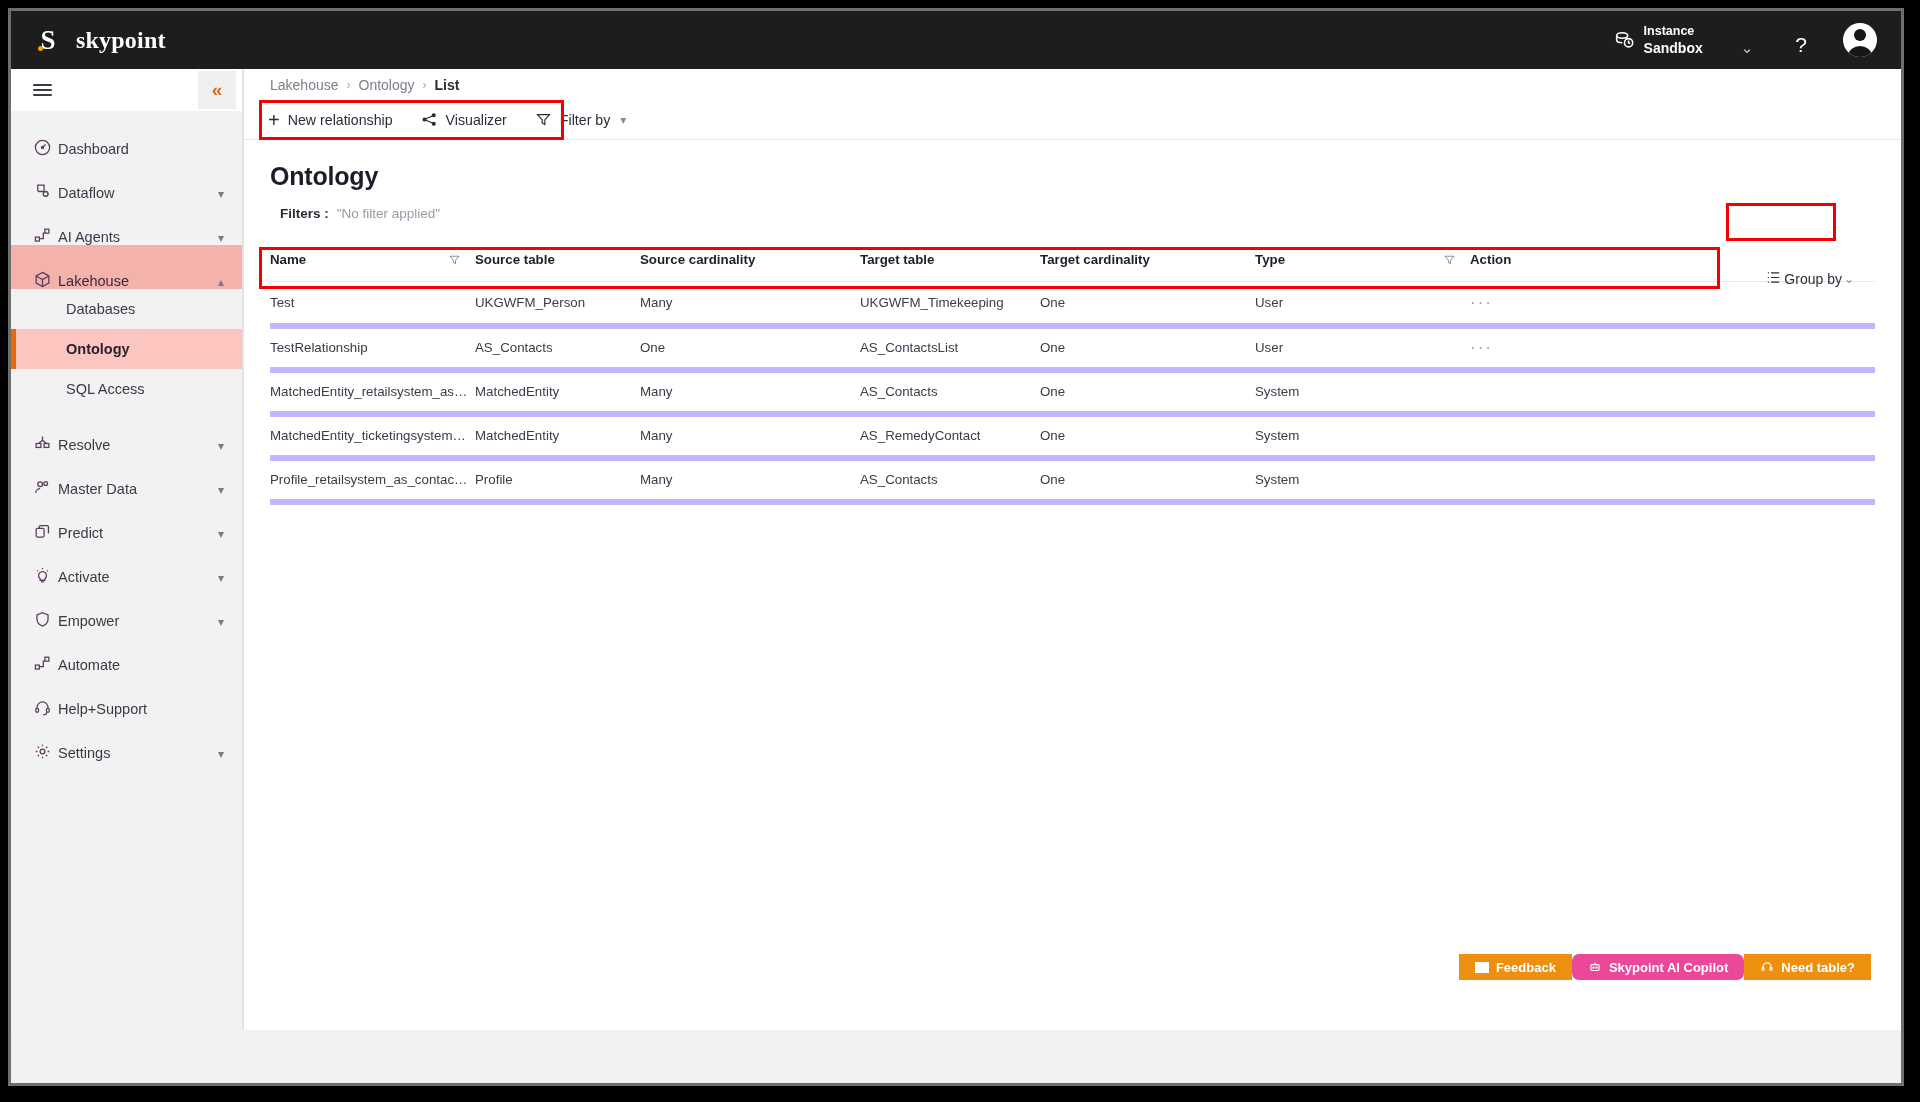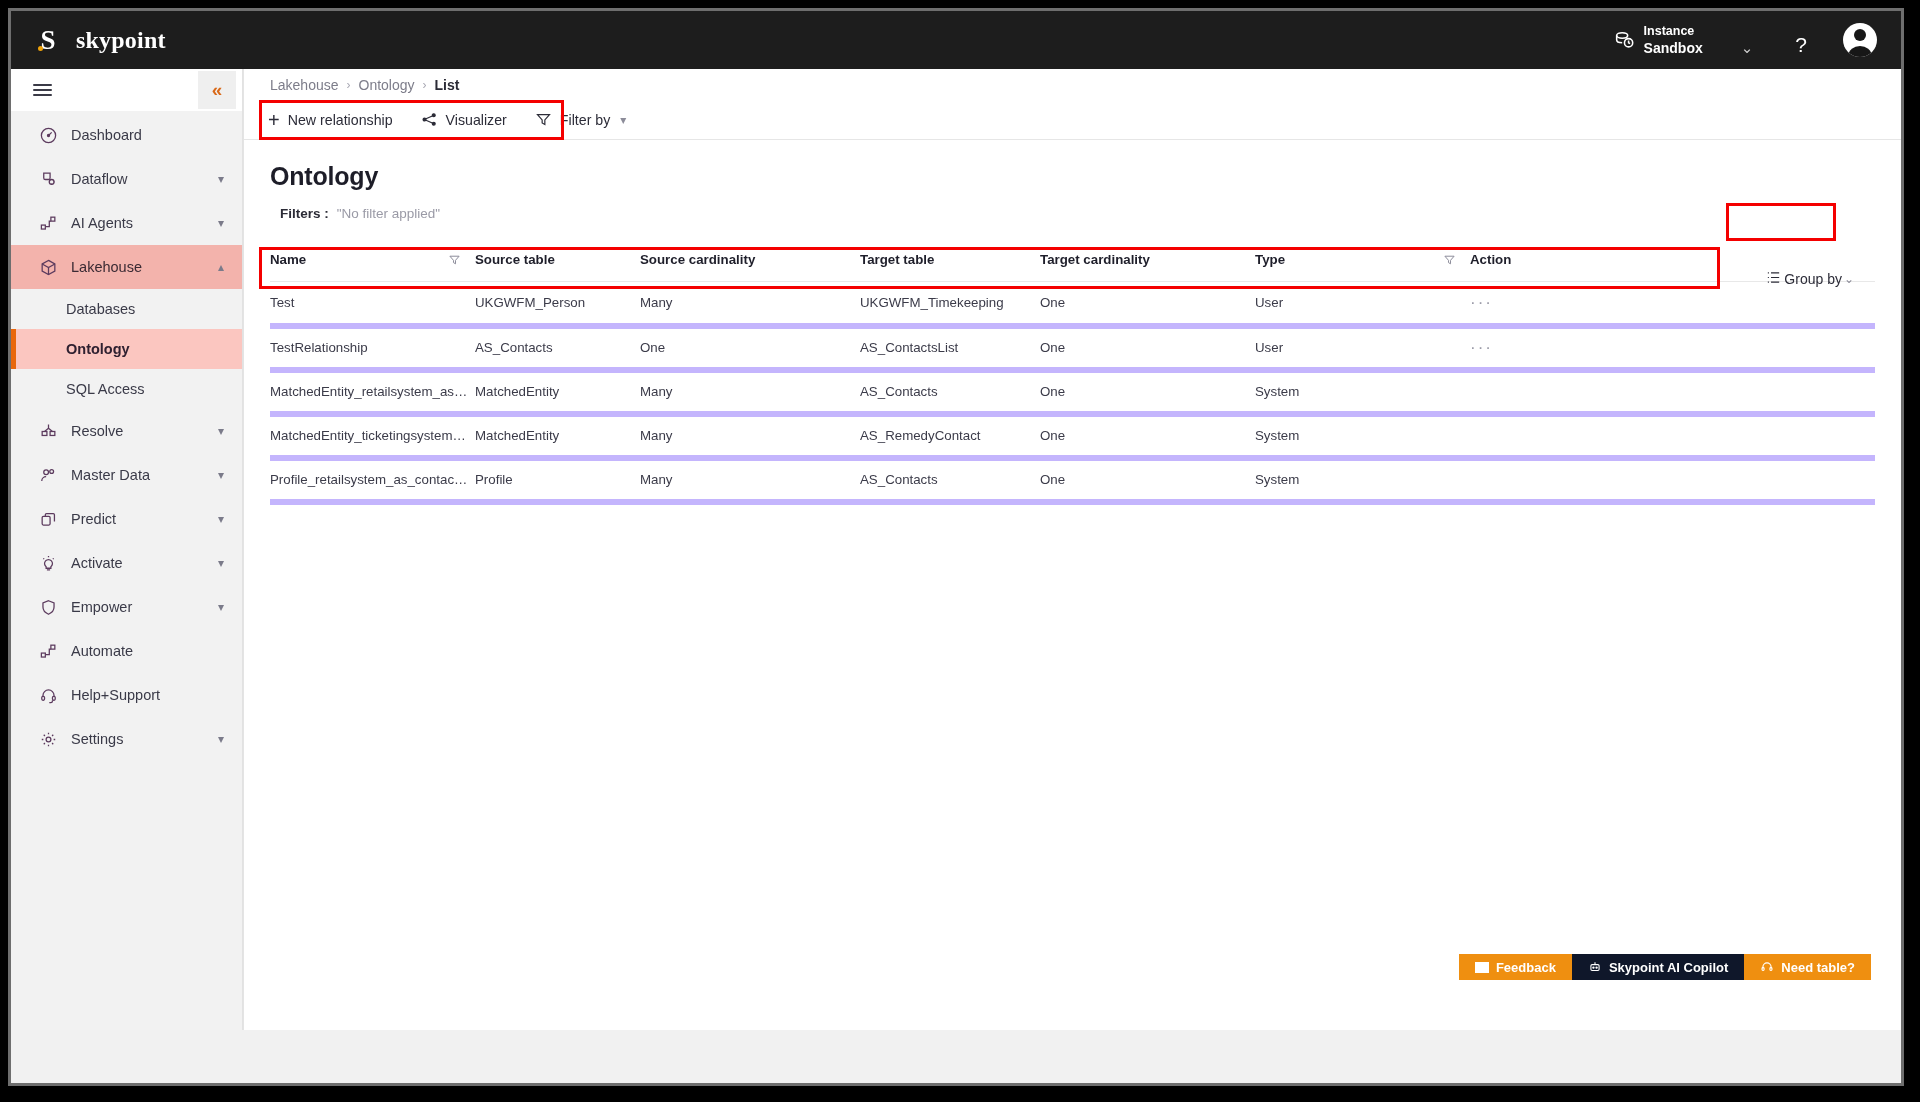--- a/index.html
+++ b/index.html
@@ -87,22 +87,22 @@
   }
   .hamburger { width: 19px; display: flex; flex-direction: column; gap: 3px; }
   .hamburger i { display: block; height: 2px; background: #3b3b47; border-radius: 1px; }
   .collapse-btn {
     width: 38px; height: 38px; background: #efefef;
     display: flex; align-items: center; justify-content: center;
     color: #d96a1a; font-size: 19px; font-weight: 700;
   }
   .sb-list { padding-top: 2px; }
   .sb-item {
-    height: 44px; display: flex; align-items: center;
-    padding: 0 18px 0 28px; gap: 13px;
+    height: 44px; display: flex; align-items: flex-end;
+    padding: 0 18px 0 22px; gap: 6px;
     color: #3a3a48; font-size: 14.5px; position: relative;
   }
   .sb-item .ico { width: 19px; height: 19px; flex: none; color: #5c3b5e; }
   .sb-item .lbl { flex: 1; }
   .sb-item .chev { color: #7b7b8a; font-size: 12px; }
   .sb-item.active-parent { background: #f3b3ac; color: #3a2a33; }
   .sb-sub {
     height: 40px; display: flex; align-items: center;
     padding-left: 55px; color: #3a3a48; font-size: 14.5px;
     position: relative;
@@ -198,21 +198,21 @@
   #bottombar {
     position: absolute; right: 30px; bottom: 50px;
     display: flex; align-items: stretch; height: 26px;
     z-index: 30; overflow: hidden;
   }
   .bb {
     display: flex; align-items: center; gap: 7px;
     padding: 0 16px; font-size: 13px; font-weight: 700; color: #fff;
   }
   .bb.orange { background: #ef8f10; }
-  .bb.black { background: #0f172a; }
+  .bb.black { background: #ec4899; border-radius: 7px; }
   .bb .bico { width: 14px; height: 14px; color: #fff; flex: none; }
   .bb .sq { width: 14px; height: 11px; background: #fff; flex: none; }
 
   
   #bottomstrip {
     position: absolute; left: 0; right: 0; top: 1019px; bottom: 0;
     background: #f1f1f1;
   }
 </style>
 </head>

